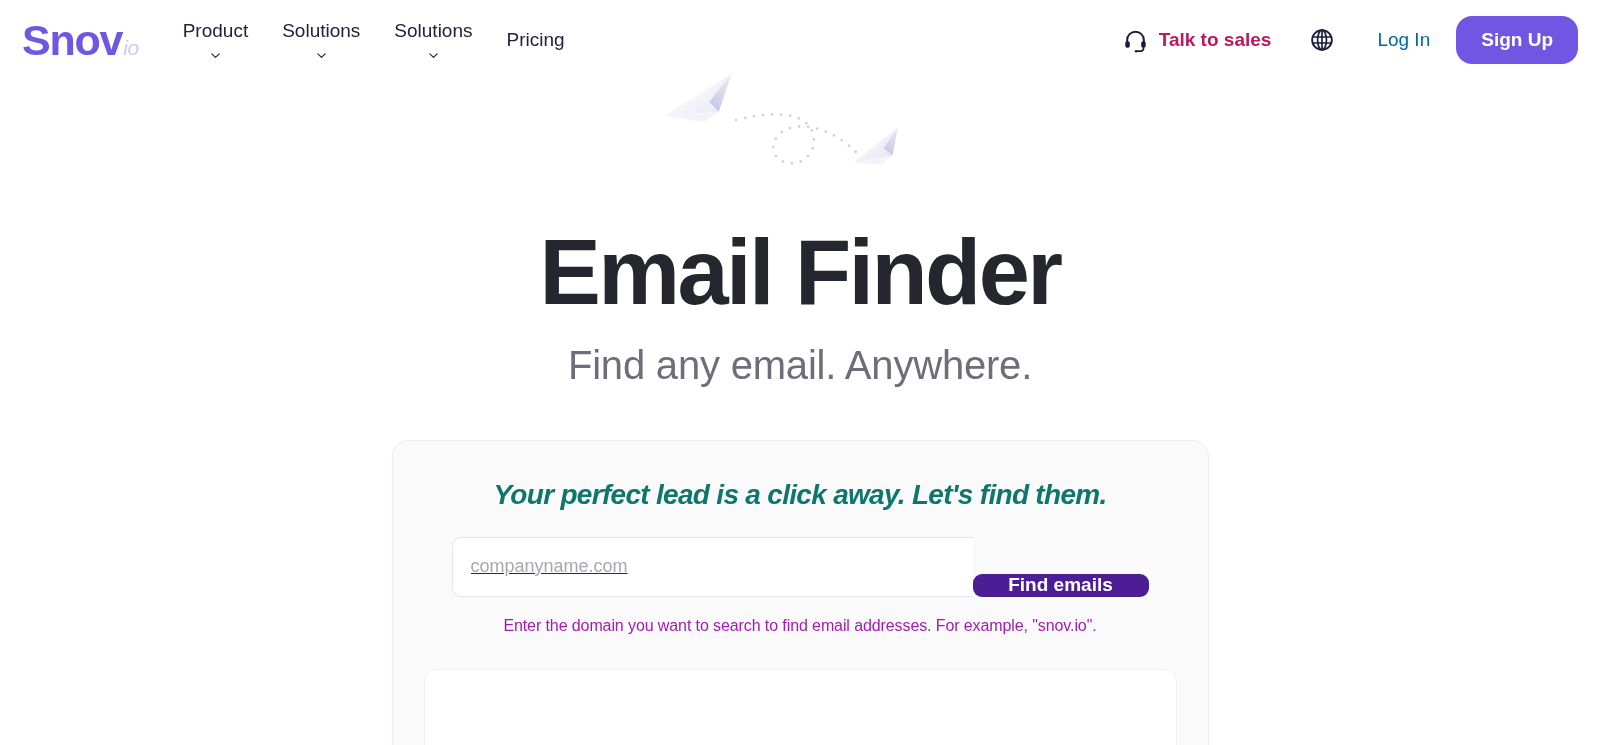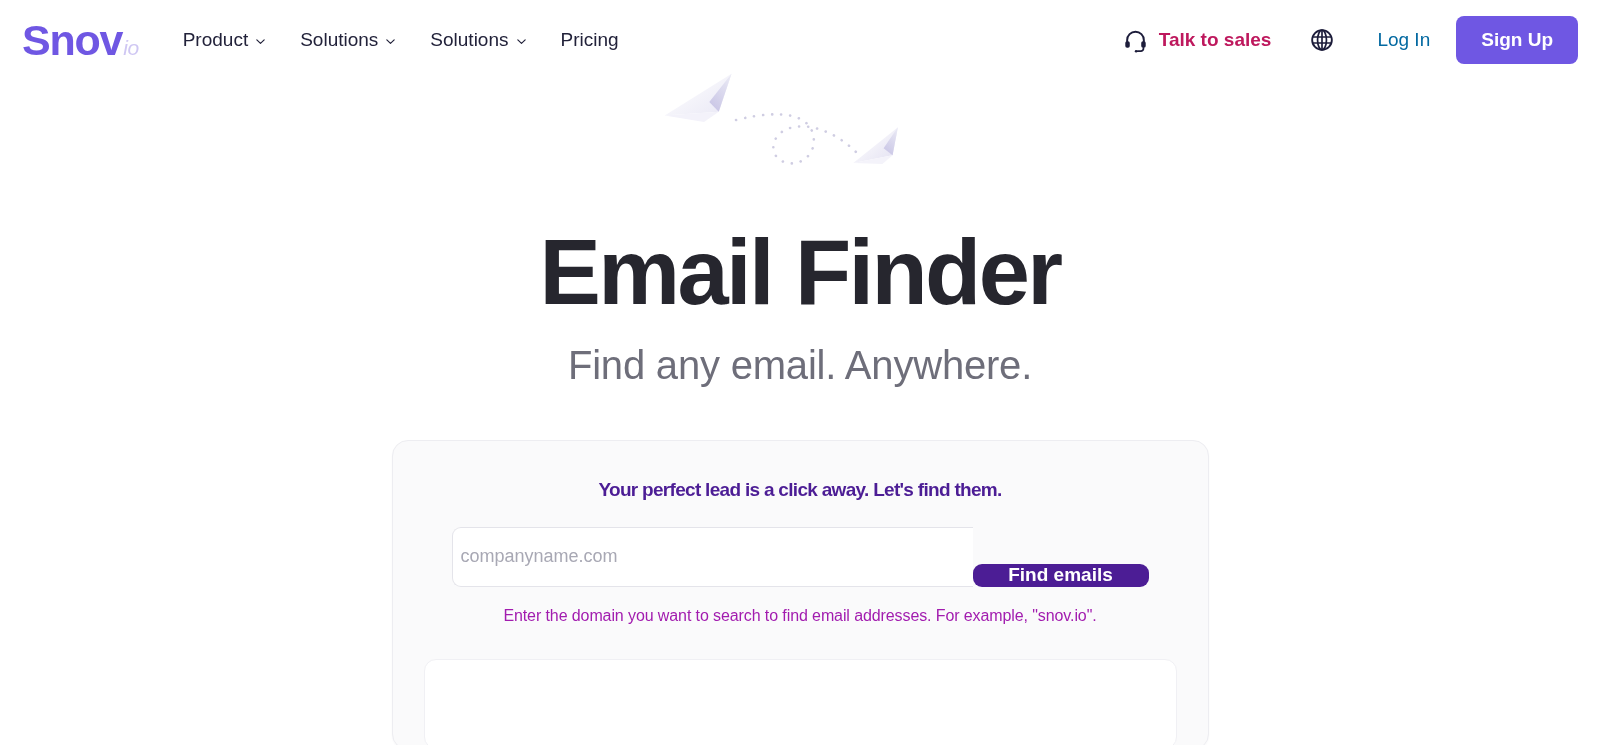--- a/index.html
+++ b/index.html
@@ -58,20 +58,21 @@
   }
   .nav-item {
     display: flex;
     align-items: center;
     gap: 7px;
     font-size: 19px;
     font-weight: 400;
     color: #22223a;
     cursor: pointer;
     white-space: nowrap;
+    flex-direction: column;
   }
   .chev {
     display: inline-block;
     width: 11px;
     height: 11px;
     position: relative;
     top: 1px;
   }
   .chev svg { display: block; }
 
@@ -110,21 +111,21 @@
     margin-right: 26px;
     white-space: nowrap;
   }
 
   .signup-btn {
     background: #6f57e3;
     color: #ffffff;
     font-size: 19px;
     font-weight: 700;
     border: none;
-    border-radius: 8px;
+    border-radius: 16px;
     padding: 13px 25px;
     cursor: pointer;
     font-family: "Liberation Sans", sans-serif;
     white-space: nowrap;
   }
 
   
   .hero {
     position: relative;
     text-align: center;
@@ -167,45 +168,47 @@
     width: 817px;
     background: #fafafb;
     border: 1px solid #ededf1;
     border-radius: 16px;
     padding: 38px 59px 0 59px;
     box-shadow: 0 1px 2px rgba(30,30,50,.03);
     min-height: 300px;
   }
 
   .card-title {
-    font-size: 19px;
-    font-weight: 700;
-    color: #4c1d95;
+    font-size: 28px;
+    font-weight: 700;
+    color: #0f766e;
     letter-spacing: -0.7px;
     margin-bottom: 26px;
     white-space: nowrap;
+    font-style: italic;
   }
 
   .search-row {
     display: flex;
     align-items: stretch;
     height: 60px;
   }
   .domain-input {
     flex: 1;
     border: 1px solid #e4e4ea;
     border-right: none;
     border-radius: 9px 0 0 9px;
     background: #ffffff;
     font-size: 18px;
     font-family: "Liberation Sans", sans-serif;
     color: #2a2a38;
-    padding: 0 8px;
+    padding: 0 18px;
     outline: none;
     min-width: 0;
+    text-decoration: underline;
   }
   .domain-input::placeholder { color: #a8a8b4; }
 
   .find-btn {
     width: 176px;
     background: #4c1d95;
     color: #ffffff;
     font-size: 19px;
     font-weight: 700;
     border: none;

